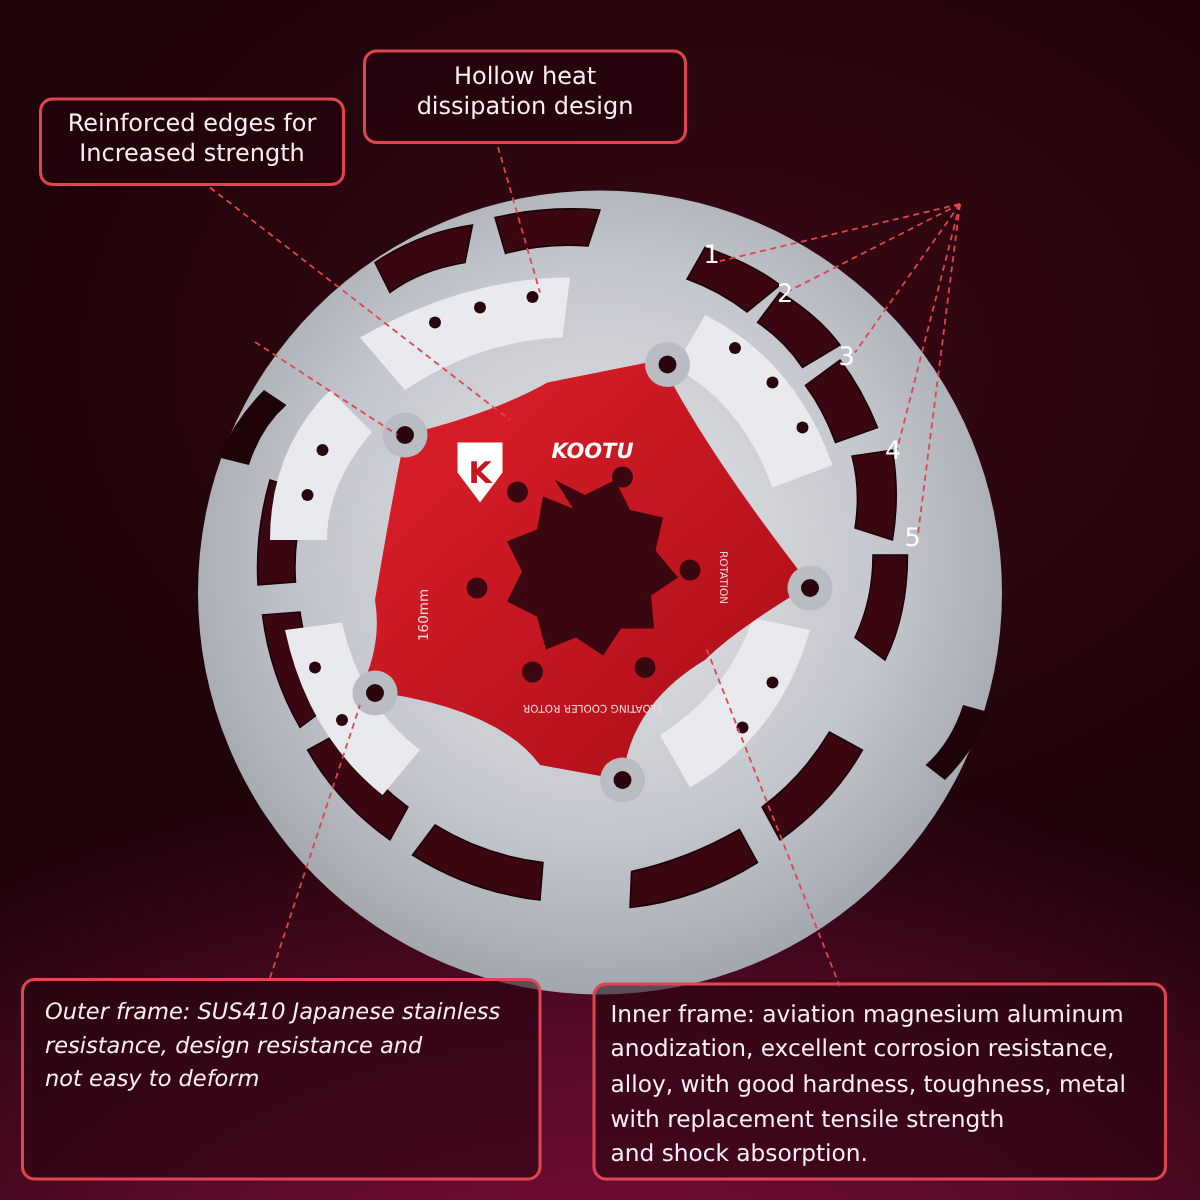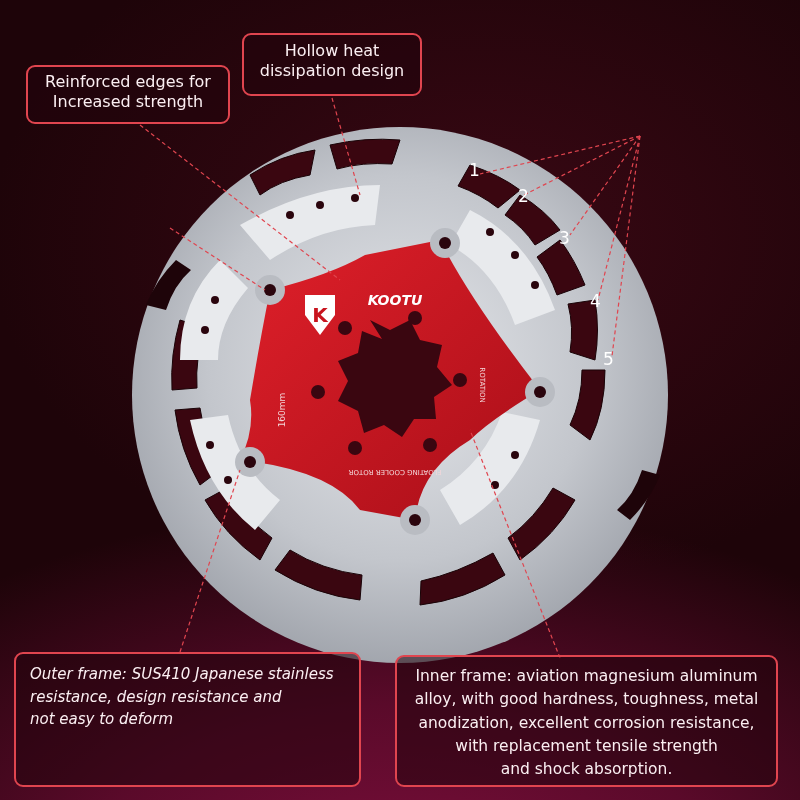--- a/index.html
+++ b/index.html
@@ -146,33 +146,33 @@
   <span class="num" style="left:518px;top:186px;">2</span>
   <span class="num" style="left:559px;top:228px;">3</span>
   <span class="num" style="left:590px;top:291px;">4</span>
   <span class="num" style="left:603px;top:349px;">5</span>
 
   <div class="callout center" style="left:26px;top:65px;width:204px;height:59px;padding:5px 4px;font-size:16px;">
     <span class="line">Reinforced edges for</span>
     <span class="line">Increased strength</span>
   </div>
 
-  <div class="callout center" style="left:242px;top:33px;width:180px;height:63px;padding:6px 4px;font-size:16px;">
+  <div class="callout center" style="left:242px;top:33px;width:216px;height:63px;padding:6px 4px;font-size:16px;">
     <span class="line">Hollow heat</span>
     <span class="line">dissipation design</span>
   </div>
 
 
 
   <div class="callout" style="left:14px;top:652px;width:347px;height:135px;padding:9px 14px;font-size:15px;line-height:1.5;font-style:italic;">
     <span class="line">Outer frame: SUS410 Japanese stainless</span>
     <span class="line">resistance, design resistance and</span>
     <span class="line">not easy to deform</span>
   </div>
 
-  <div class="callout" style="left:395px;top:655px;width:383px;height:132px;padding:8px 10px;font-size:15.5px;line-height:1.5;text-align:center;">
+  <div class="callout" style="left:395px;top:655px;width:383px;height:132px;padding:8px 10px;font-size:15.5px;line-height:1.5;">
     <span class="line">Inner frame: aviation magnesium aluminum</span>
+    <span class="line">anodization, excellent corrosion resistance,</span>
     <span class="line">alloy, with good hardness, toughness, metal</span>
-    <span class="line">anodization, excellent corrosion resistance,</span>
     <span class="line">with replacement tensile strength</span>
     <span class="line">and shock absorption.</span>
   </div>
 </div>
 
 </body></html>

